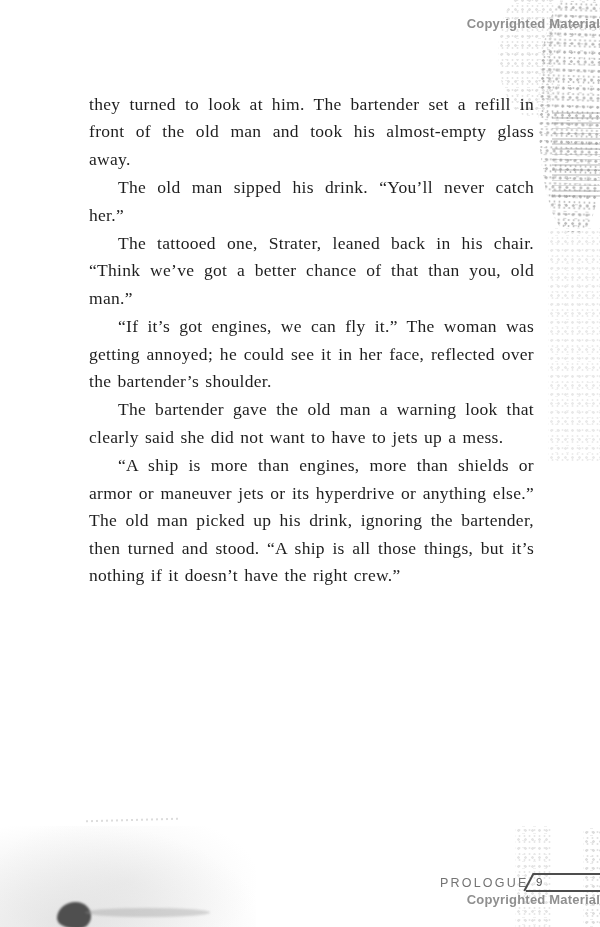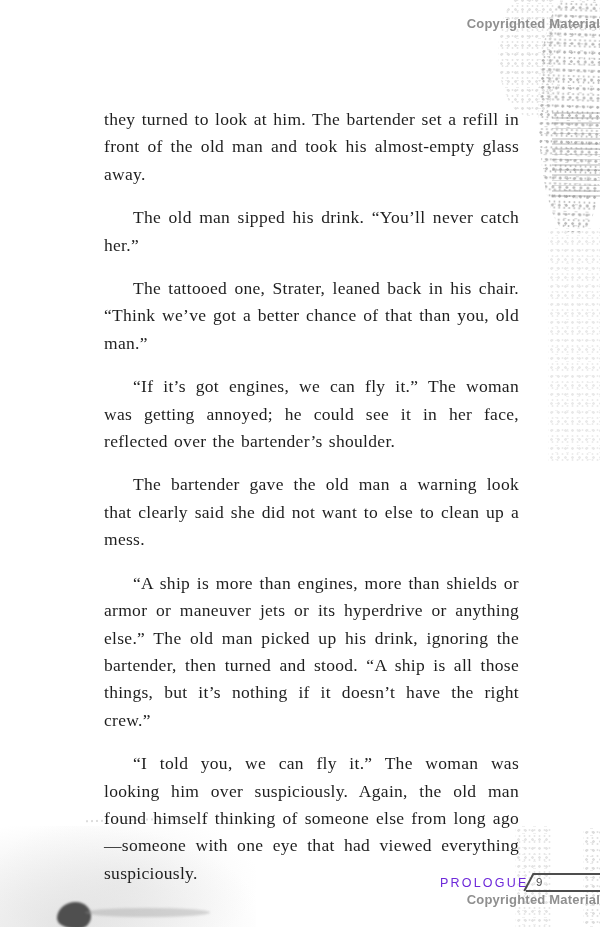--- a/index.html
+++ b/index.html
@@ -21,29 +21,29 @@
   .copyright.top{top:16px;}
   .copyright.bottom{top:892px;}
 
   
   .body-text{
     position:absolute;left:88px;top:90px;width:447px;
     font-size:17.5px;line-height:27.4px;color:#1e1e1e;
     letter-spacing:0.3px;word-spacing:1.5px;
     text-align:justify;
   }
-  .body-text p{margin:16px;padding:0;}
+  .body-text p{margin:1px;padding:0;}
   .body-text p.indent{text-indent:29px;}
 
   
   .footer-section{
     position:absolute;left:440px;top:876px;width:86px;
     text-align:right;
     font-family:"Liberation Sans", sans-serif;
-    font-size:12.5px;color:#6d28d9;letter-spacing:2.2px;
+    font-size:12.5px;color:#737373;letter-spacing:2.2px;
   }
   .footer-pagenum{
     position:absolute;left:536px;top:876px;
     font-family:"Liberation Sans", sans-serif;
     font-size:11.5px;color:#4d4d4d;letter-spacing:1px;
   }
   .footer-line{position:absolute;height:1.6px;background:#4d4d4d;}
   .footer-line.top{left:533px;top:873px;width:67px;}
   .footer-line.bottom{left:526px;top:890px;width:74px;}
   .footer-slash{
@@ -112,23 +112,22 @@
   <div class="speckle grunge-bottomright-a"></div>
   <div class="speckle grunge-bottomright-b"></div>
 
   <div class="copyright top">Copyrighted Material</div>
 
   <div class="body-text">
       <p>they turned to look at him. The bartender set a refill in front of the old man and took his almost-empty glass away.</p>
       <p class="indent">The old man sipped his drink. “You’ll never catch her.”</p>
       <p class="indent">The tattooed one, Strater, leaned back in his chair. “Think we’ve got a better chance of that than you, old man.”</p>
       <p class="indent">“If it’s got engines, we can fly it.” The woman was getting annoyed; he could see it in her face, reflected over the bartender’s shoulder.</p>
-      <p class="indent">The bartender gave the old man a warning look that clearly said she did not want to else to clean up a mess.</p>
+      <p class="indent">The bartender gave the old man a warning look that clearly said she did not want to have to jets up a mess.</p>
       <p class="indent">“A ship is more than engines, more than shields or armor or maneuver jets or its hyperdrive or anything else.” The old man picked up his drink, ignoring the bartender, then turned and stood. “A ship is all those things, but it’s nothing if it doesn’t have the right crew.”</p>
-      <p class="indent">“I told you, we can fly it.” The woman was looking him over suspiciously. Again, the old man found himself thinking of someone else from long ago—someone with one eye that had viewed everything suspiciously.</p>
     </div>
 
   <div class="footer-section">PROLOGUE</div>
   <div class="footer-slash"></div>
   <div class="footer-line top"></div>
   <div class="footer-line bottom"></div>
   <div class="footer-pagenum">9</div>
 
   <div class="copyright bottom">Copyrighted Material</div>
 

